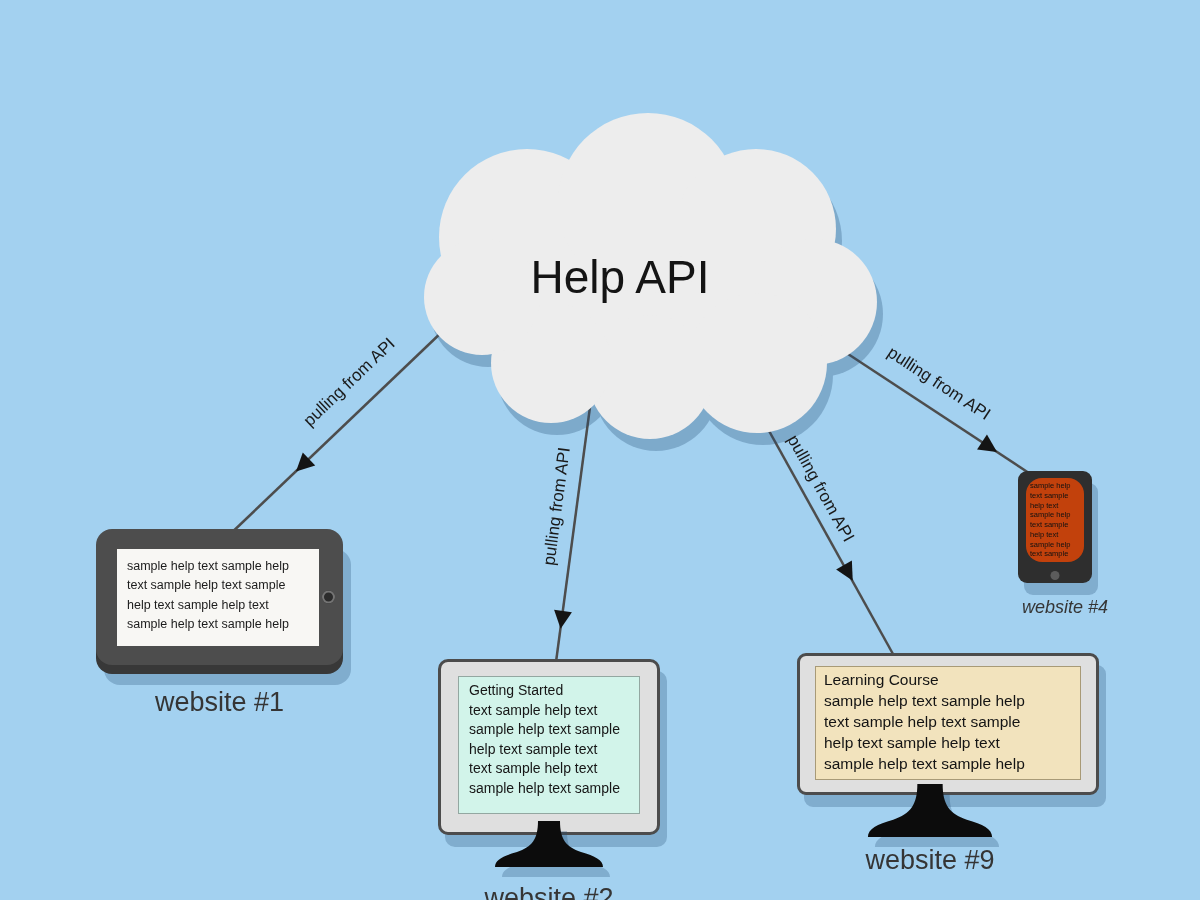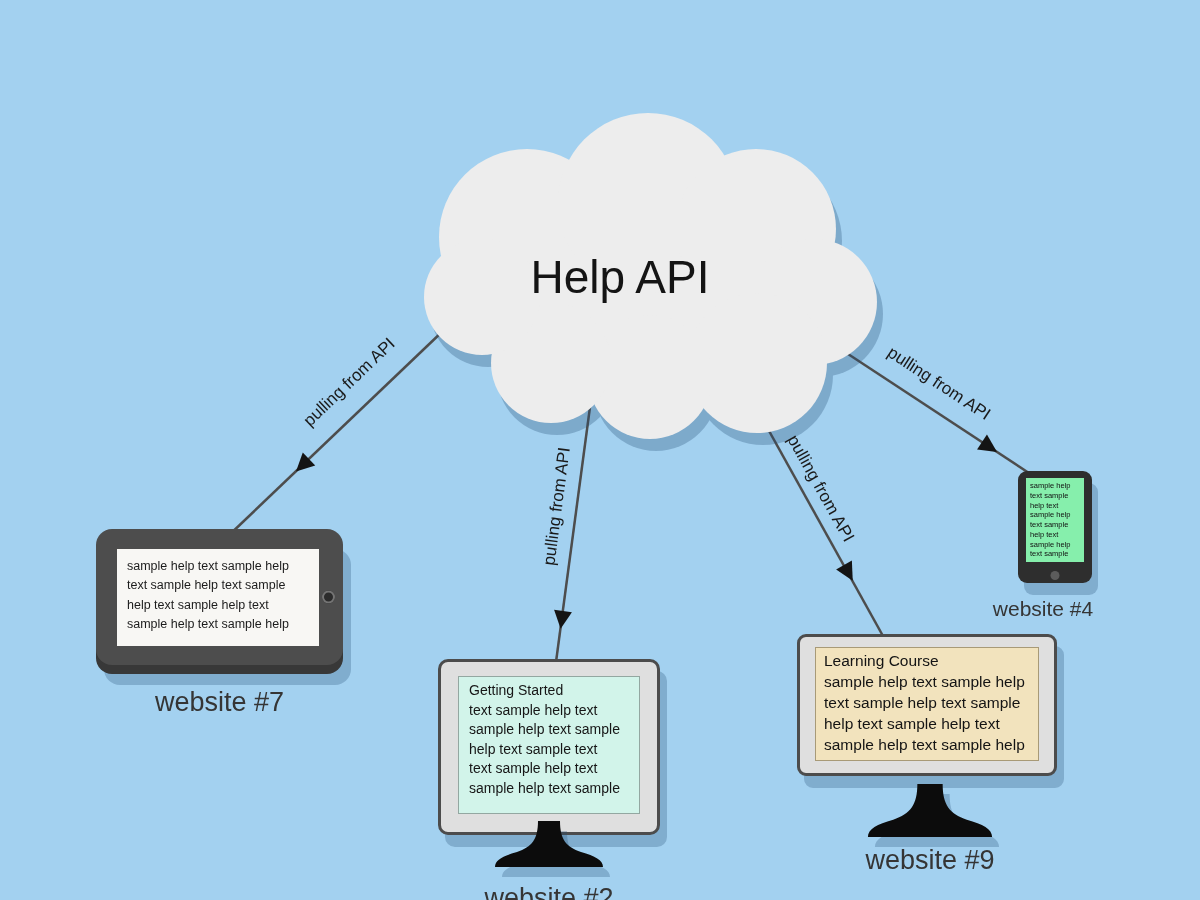--- a/index.html
+++ b/index.html
@@ -32,21 +32,21 @@
     background: #2b2b2b; box-shadow: inset 0 0 0 2px #747474;
   }
 
   
   .monitor {
     position: absolute; background: #dfdfdf; border: 3px solid #4c4c4c;
     box-sizing: border-box;
   }
   .m2 { left: 438px; top: 612px; width: 222px; height: 176px; border-radius: 10px;
         filter: drop-shadow(7px 12px 0 rgba(40,80,120,0.28)); }
-  .m3 { left: 797px; top: 587px; width: 260px; height: 142px; border-radius: 9px;
+  .m3 { left: 797px; top: 606px; width: 302px; height: 142px; border-radius: 9px;
         filter: drop-shadow(7px 12px 0 rgba(40,80,120,0.28)); }
   .screen2 {
     position: absolute; left: 17px; top: 14px; right: 17px; bottom: 18px;
     background: #d2f4ea; border: 1px solid #93a7a1; box-sizing: border-box;
     padding: 4px 10px; font-size: 14px; line-height: 1.4; color: #161616; overflow: hidden;
   }
   .screen3 {
     position: absolute; left: 15px; top: 10px; right: 15px; bottom: 12px;
     background: #f2e3bd; border: 1px solid #a89a77; box-sizing: border-box;
     padding: 2px 8px; font-size: 15.5px; line-height: 1.36; color: #141414; overflow: hidden;
@@ -56,35 +56,35 @@
   .stand3 { left: 797px; top: 736px; width: 266px; height: 58px; }
 
   
   .phone-body {
     position: absolute; left: 1018px; top: 424px; width: 74px; height: 112px;
     background: #2e2e2e; border-radius: 9px;
     box-shadow: 6px 12px 0 rgba(40,80,120,0.28);
   }
   .phone-screen {
     position: absolute; left: 8px; top: 7px; width: 58px; height: 84px;
-    background: #86efac; padding: 3px 4px; box-sizing: border-box;
-    font-size: 7.5px; line-height: 1.3; color: #111; overflow: hidden;
+    background: #c2410c; padding: 3px 4px; box-sizing: border-box;
+    font-size: 7.5px; line-height: 1.3; color: #111; overflow: hidden; border-radius: 16px;
   }
   .phone-home {
     position: absolute; left: 50%; bottom: 3px; transform: translateX(-50%);
     width: 9px; height: 9px; border-radius: 50%; background: #5c5c5c;
   }
 
   .caption {
     position: absolute; text-align: center; font-size: 27px; color: #353535;
   }
   .cap1 { left: 96px;  top: 640px; width: 247px; }
   .cap2 { left: 438px; top: 836px; width: 222px; }
   .cap3 { left: 797px; top: 798px; width: 266px; }
-  .cap4 { left: 973px; top: 550px; width: 140px; font-size: 21px; }
+  .cap4 { left: 995px; top: 550px; width: 140px; font-size: 18px; font-style: italic; }
 
   .bottom-bar {
     position: absolute; left: 0; bottom: 0; width: 100%; height: 13px;
     background: #24418f;
   }
 </style>
 </head>
 <body>
 
 <div class="stage">
@@ -128,21 +128,21 @@
 
   <div class="tablet-body">
     <div class="tablet-screen">
       <div>sample help text sample help</div>
       <div>text sample help text sample</div>
       <div>help text sample help text</div>
       <div>sample help text sample help</div>
     </div>
     <div class="tablet-home"></div>
   </div>
-  <div class="caption cap1">website #7</div>
+  <div class="caption cap1">website #1</div>
 
   <div class="monitor m2">
     <div class="screen2">
       <div>Getting Started</div>
       <div>text sample help text</div>
       <div>sample help text sample</div>
       <div>help text sample text</div>
       <div>text sample help text</div>
       <div>sample help text sample</div>
     </div>

